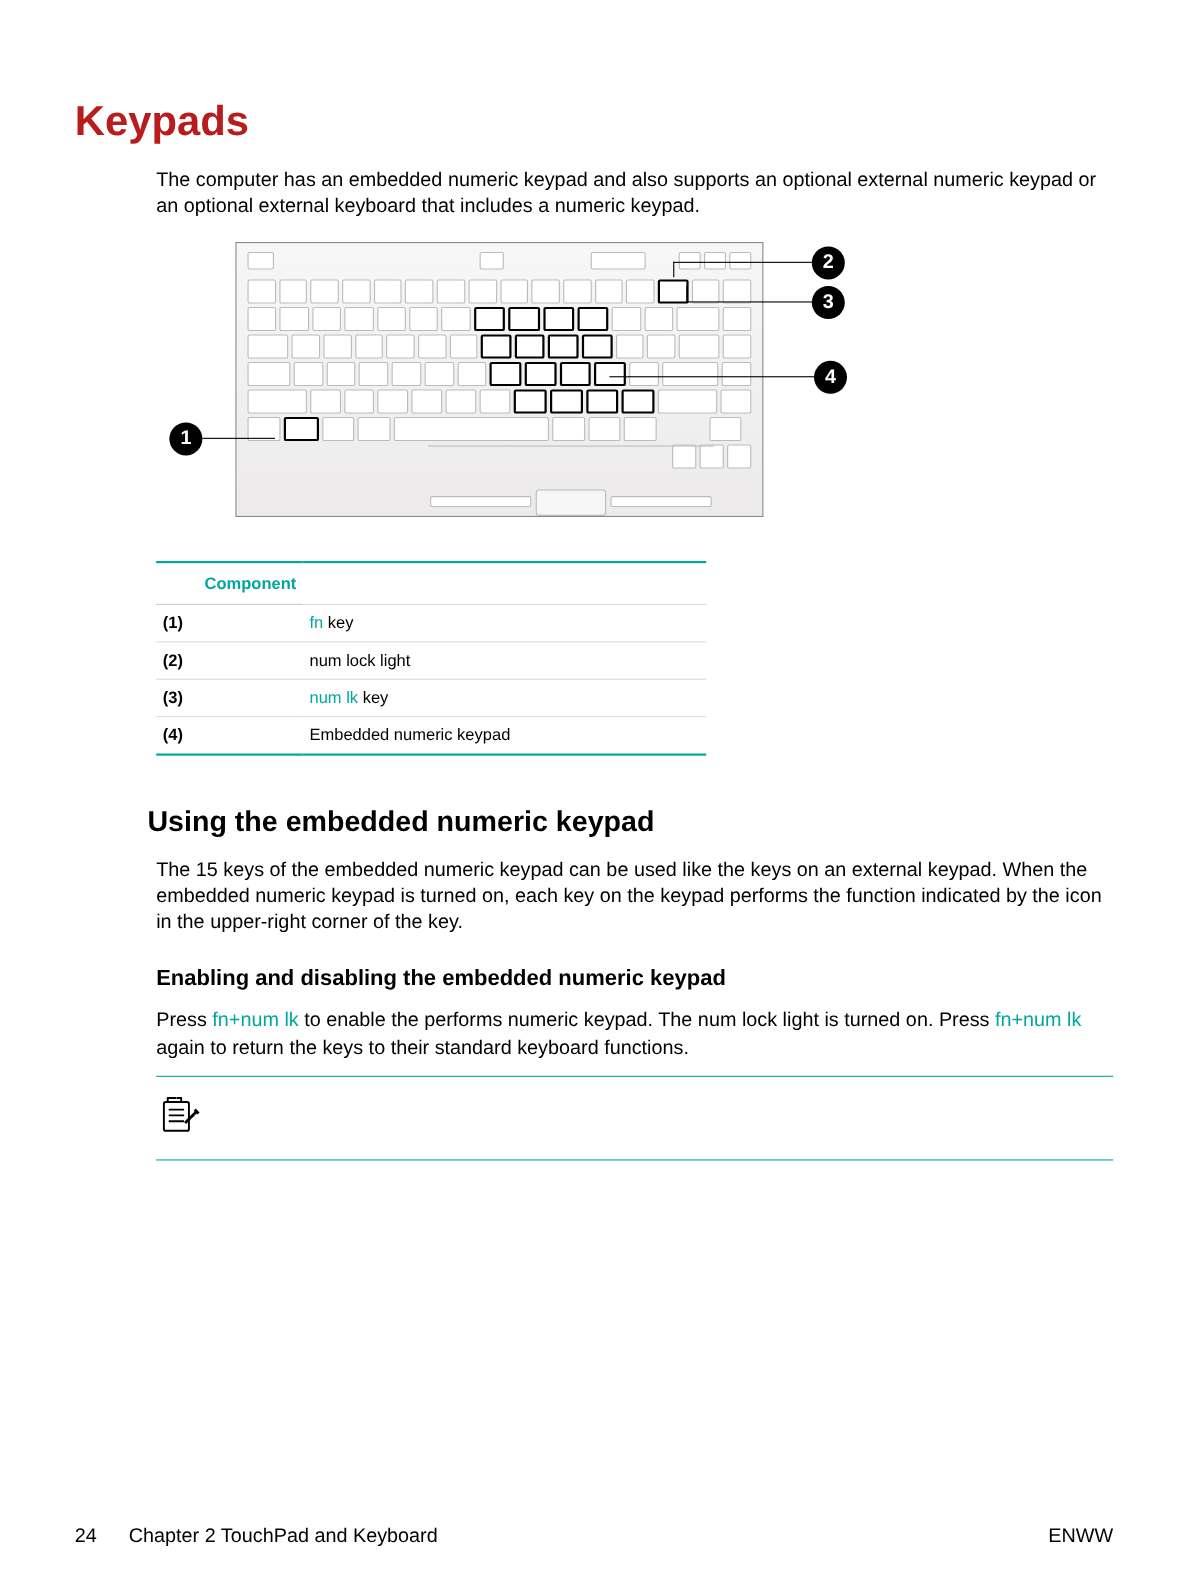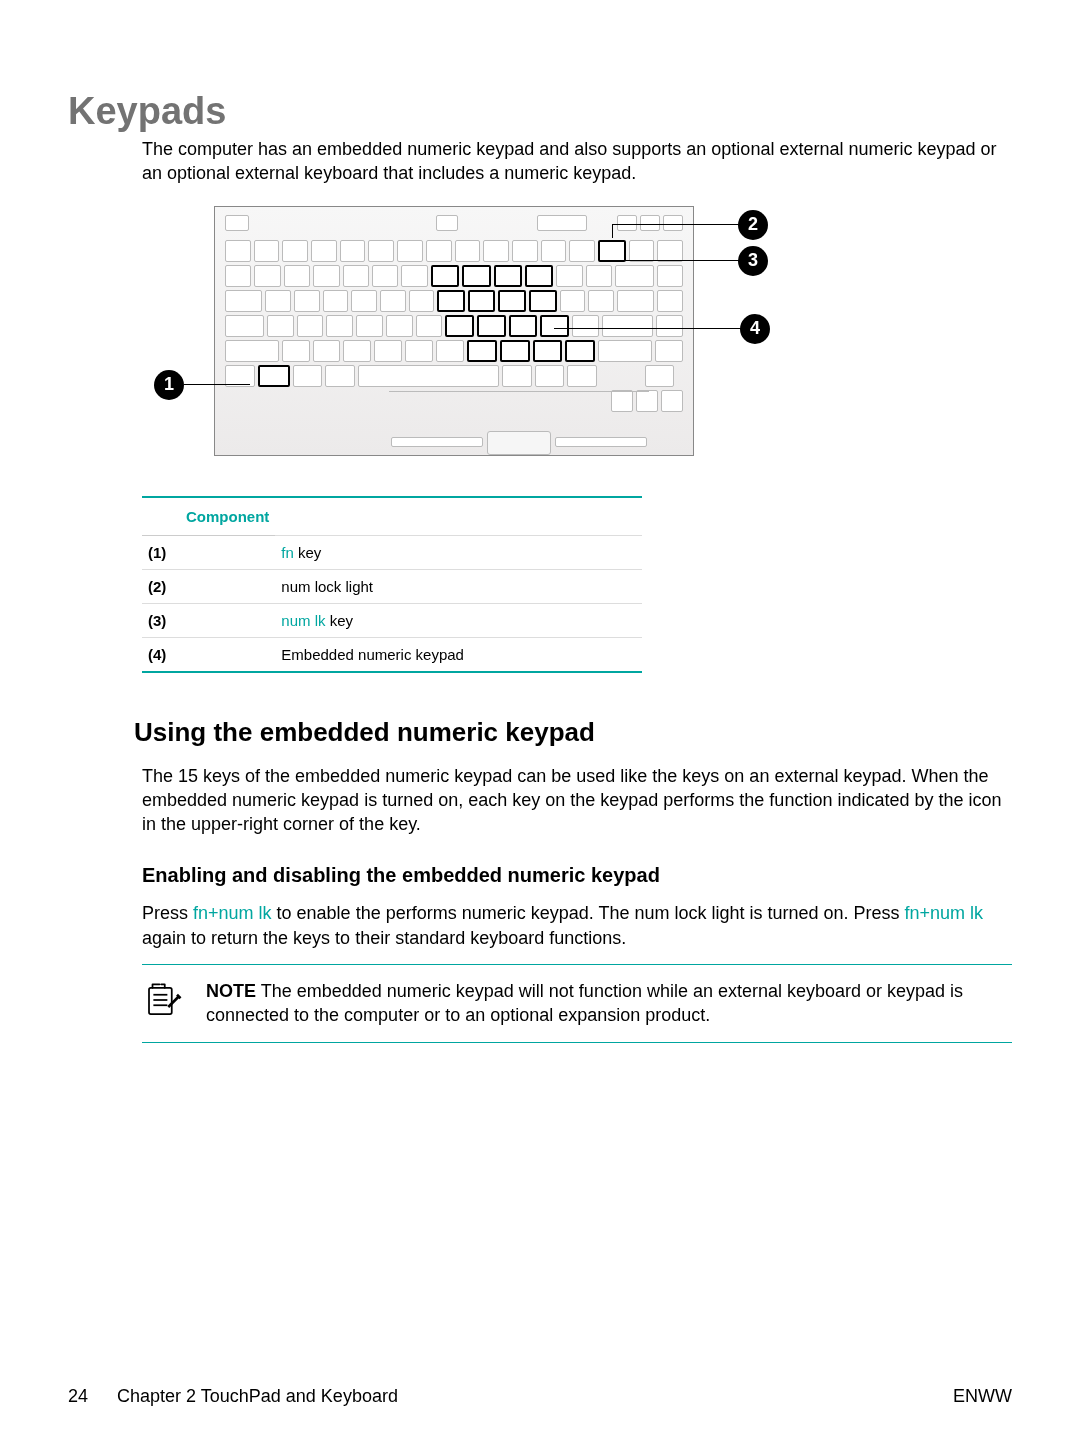--- a/index.html
+++ b/index.html
@@ -6,24 +6,24 @@
   body {
     font-family: Arial, Helvetica, sans-serif;
     width: 1080px;
     height: 1437px;
     background: #fff;
     color: #000;
     position: relative;
     padding: 90px 68px 40px 68px;
   }
   .h1 {
-    color: #737373;
+    color: #b91c1c;
     font-size: 38px;
     font-weight: bold;
-    margin-bottom: 4px;
+    margin-bottom: 18px;
   }
   .intro {
     font-size: 18px;
     line-height: 1.35;
     margin-left: 74px;
     margin-bottom: 20px;
   }
   .diagram-wrap {
     margin-left: 74px;
     margin-top: 10px;
@@ -326,23 +326,20 @@
     <svg viewBox="0 0 48 48" fill="none" stroke="#000" stroke-width="2">
       <rect x="8" y="10" width="26" height="30" rx="2"></rect>
       <path d="M12 6 h8 M22 6 h4 M12 6 v4 M26 6 v4" stroke-linecap="round"></path>
       <line x1="13" y1="18" x2="29" y2="18"></line>
       <line x1="13" y1="24" x2="29" y2="24"></line>
       <line x1="13" y1="30" x2="29" y2="30"></line>
       <path d="M30 32 l12 -12" stroke-width="3"></path>
       <path d="M40 18 l4 4" stroke-width="3"></path>
     </svg>
   </div>
-  <div class="note-text">
-    <span class="lead">NOTE</span><span>   The embedded numeric keypad will not function while an external keyboard or keypad is connected to the computer or to an optional expansion product.</span>
-  </div>
 </div>
 
 <div class="footer">
   <div class="left">
     <span class="pg">24</span>
     <span>Chapter 2   TouchPad and Keyboard</span>
   </div>
   <div>ENWW</div>
 </div>
 

